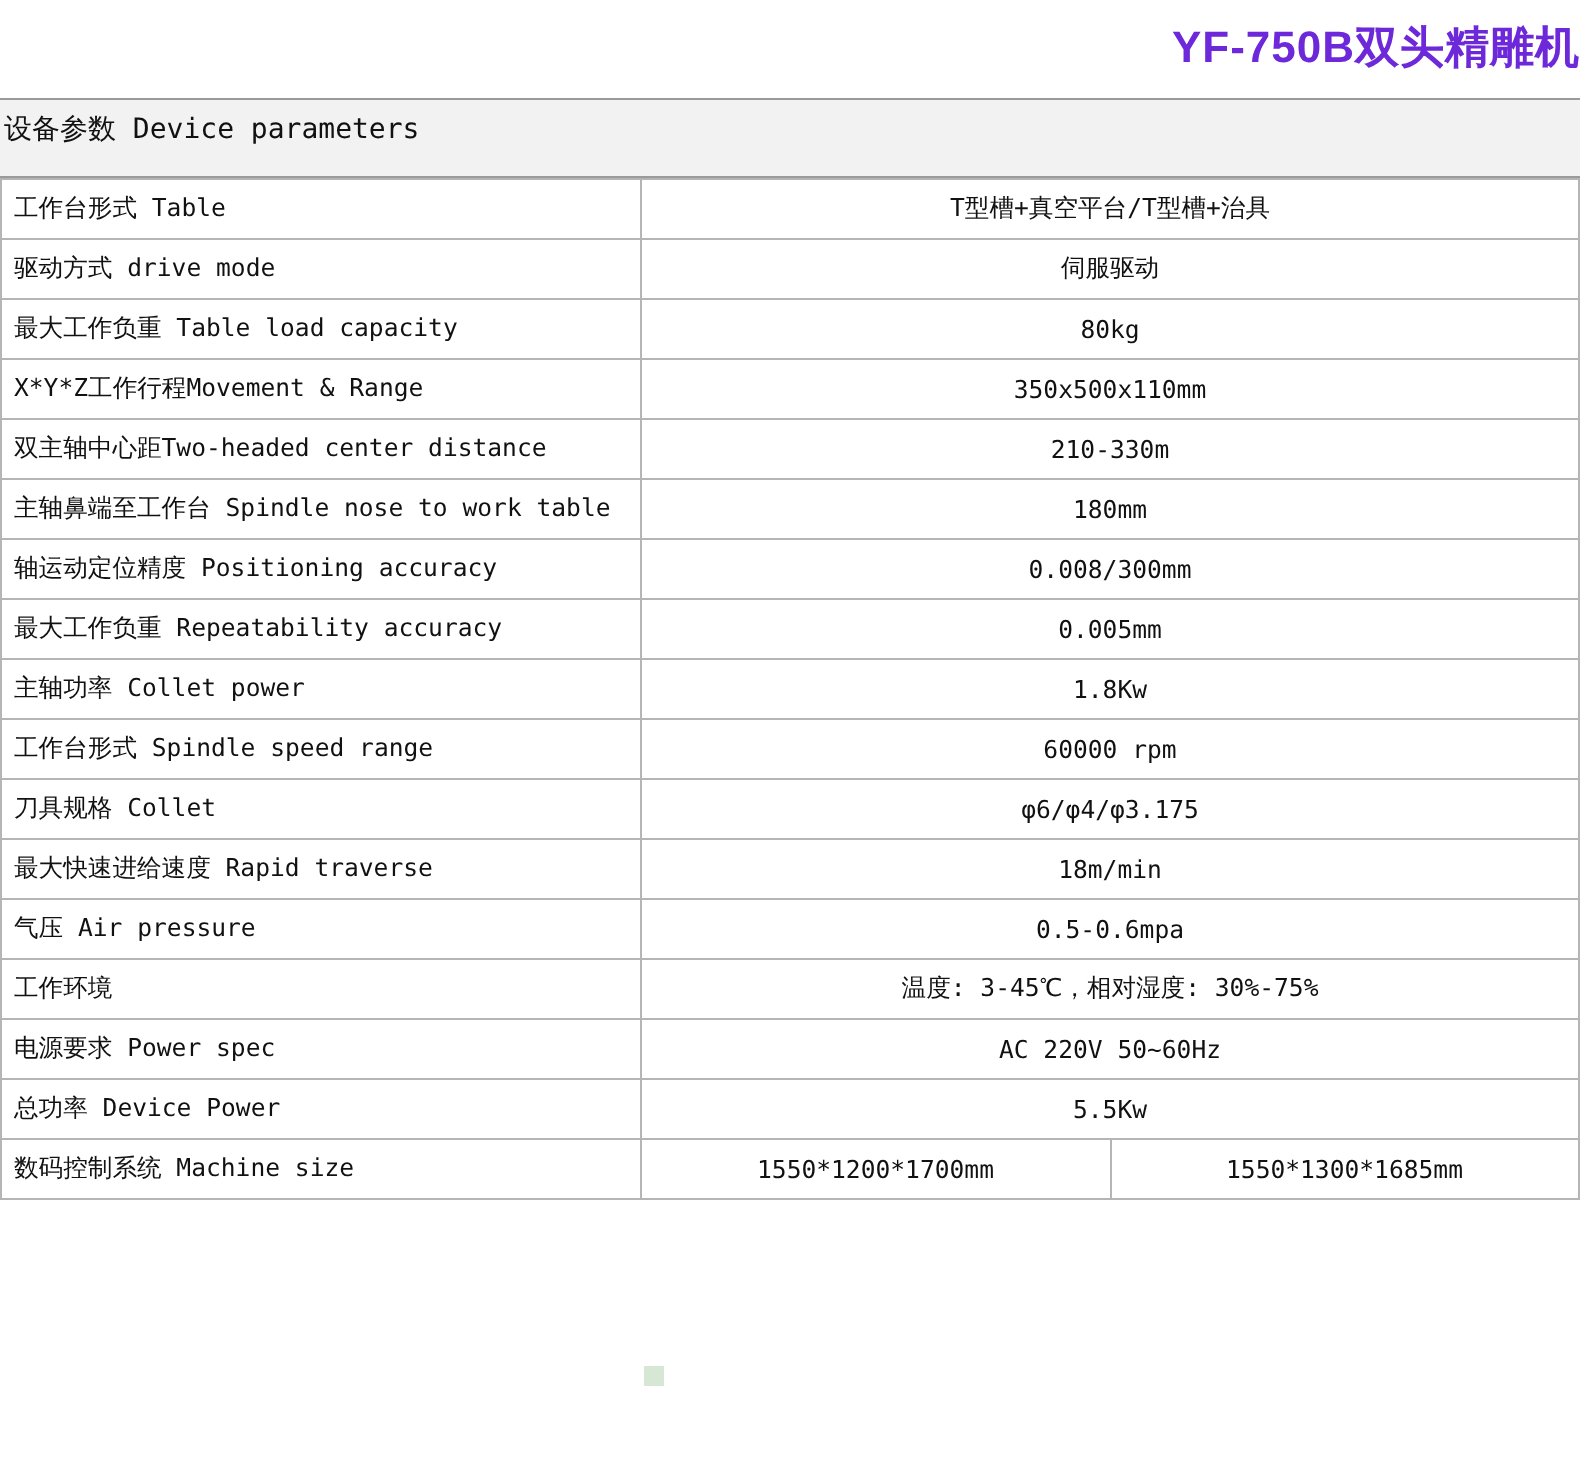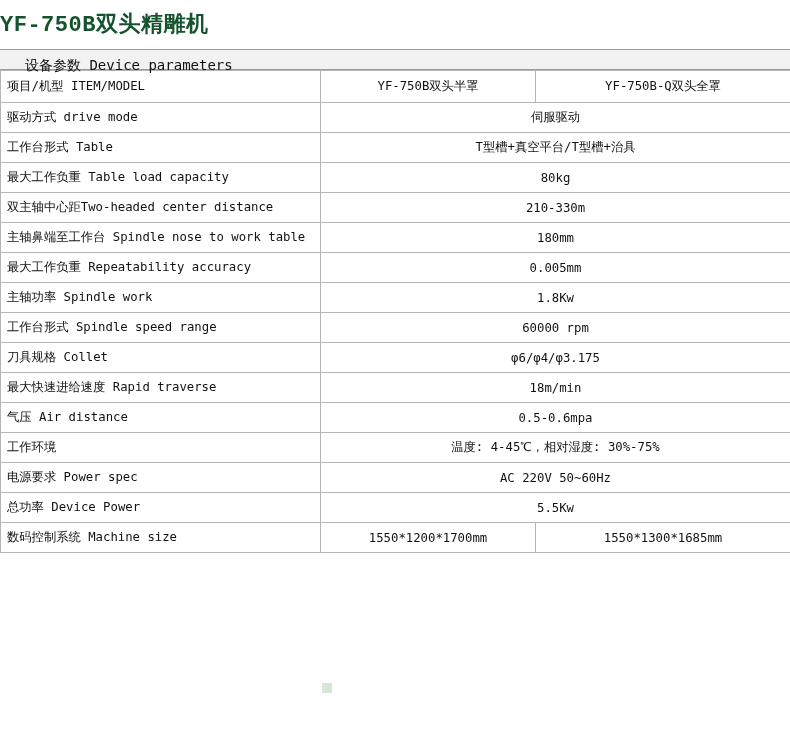--- a/index.html
+++ b/index.html
@@ -14,35 +14,35 @@
     color: #000000;
     overflow: hidden;
   }
   .page {
     width: 790px;
     height: 742px;
     position: relative;
     box-sizing: border-box;
   }
   .title {
-    text-align: left;
-    font-family: Liberation Mono, monospace;
+    text-align: right;
+    font-family: Liberation Sans, sans-serif;
     font-size: 22px;
     font-weight: bold;
     letter-spacing: 0.5px;
     padding: 9px 0 10px 0;
-    color: #14532d;
+    color: #6d28d9;
   }
   .section-header {
     border-top: 1px solid #9a9a9a;
     border-bottom: 1px solid #9a9a9a;
     background: #f2f2f2;
-    height: 21px;
+    height: 40px;
     line-height: 30px;
-    padding-left: 25px;
+    padding-left: 2px;
     font-size: 14px;
     font-family: "DejaVu Sans Mono", "Liberation Mono", monospace;
     color: #111;
     box-sizing: border-box;
   }
   table.params {
     border-collapse: collapse;
     width: 790px;
     table-layout: fixed;
     font-size: 12.5px;
@@ -87,73 +87,76 @@
 <body>
 
 <div class="page">
 
   <div class="title">YF-750B双头精雕机</div>
 
   <div class="section-header">设备参数  Device parameters</div>
 
   <table class="params">
     <tbody>
-      <tr class="first-row">
-        <td class="label">项目/机型 ITEM/MODEL</td>
-        <td class="val colA">YF-750B双头半罩</td>
-        <td class="val colB">YF-750B-Q双头全罩</td>
+
+      <tr>
+        <td class="label">工作台形式 Table</td>
+        <td class="val" colspan="2">T型槽+真空平台/T型槽+治具</td>
       </tr>
-
       <tr>
         <td class="label">驱动方式  drive mode</td>
         <td class="val" colspan="2">伺服驱动</td>
       </tr>
       <tr>
-        <td class="label">工作台形式 Table</td>
-        <td class="val" colspan="2">T型槽+真空平台/T型槽+治具</td>
+        <td class="label">最大工作负重 Table load capacity</td>
+        <td class="val" colspan="2">80kg</td>
       </tr>
       <tr>
-        <td class="label">最大工作负重 Table load capacity</td>
-        <td class="val" colspan="2">80kg</td>
+        <td class="label">X*Y*Z工作行程Movement &amp; Range</td>
+        <td class="val" colspan="2">350x500x110mm</td>
       </tr>
       <tr>
         <td class="label">双主轴中心距Two-headed center distance</td>
         <td class="val" colspan="2">210-330m</td>
       </tr>
       <tr>
         <td class="label">主轴鼻端至工作台 Spindle nose to work table</td>
         <td class="val" colspan="2">180mm</td>
       </tr>
       <tr>
+        <td class="label">轴运动定位精度 Positioning accuracy</td>
+        <td class="val" colspan="2">0.008/300mm</td>
+      </tr>
+      <tr>
         <td class="label">最大工作负重 Repeatability accuracy</td>
         <td class="val" colspan="2">0.005mm</td>
       </tr>
       <tr>
-        <td class="label">主轴功率 Spindle work</td>
+        <td class="label">主轴功率 Collet power</td>
         <td class="val" colspan="2">1.8Kw</td>
       </tr>
       <tr>
         <td class="label">工作台形式  Spindle speed range</td>
         <td class="val" colspan="2">60000 rpm</td>
       </tr>
       <tr>
         <td class="label">刀具规格 Collet</td>
         <td class="val" colspan="2">φ6/φ4/φ3.175</td>
       </tr>
       <tr>
         <td class="label">最大快速进给速度 Rapid traverse</td>
         <td class="val" colspan="2">18m/min</td>
       </tr>
       <tr>
-        <td class="label">气压 Air distance</td>
+        <td class="label">气压 Air pressure</td>
         <td class="val" colspan="2">0.5-0.6mpa</td>
       </tr>
       <tr>
         <td class="label">工作环境</td>
-        <td class="val" colspan="2">温度: 4-45℃，相对湿度: 30%-75%</td>
+        <td class="val" colspan="2">温度: 3-45℃，相对湿度: 30%-75%</td>
       </tr>
       <tr>
         <td class="label">电源要求 Power spec</td>
         <td class="val" colspan="2">AC   220V   50~60Hz</td>
       </tr>
       <tr>
         <td class="label">总功率 Device Power</td>
         <td class="val" colspan="2">5.5Kw</td>
       </tr>
 

